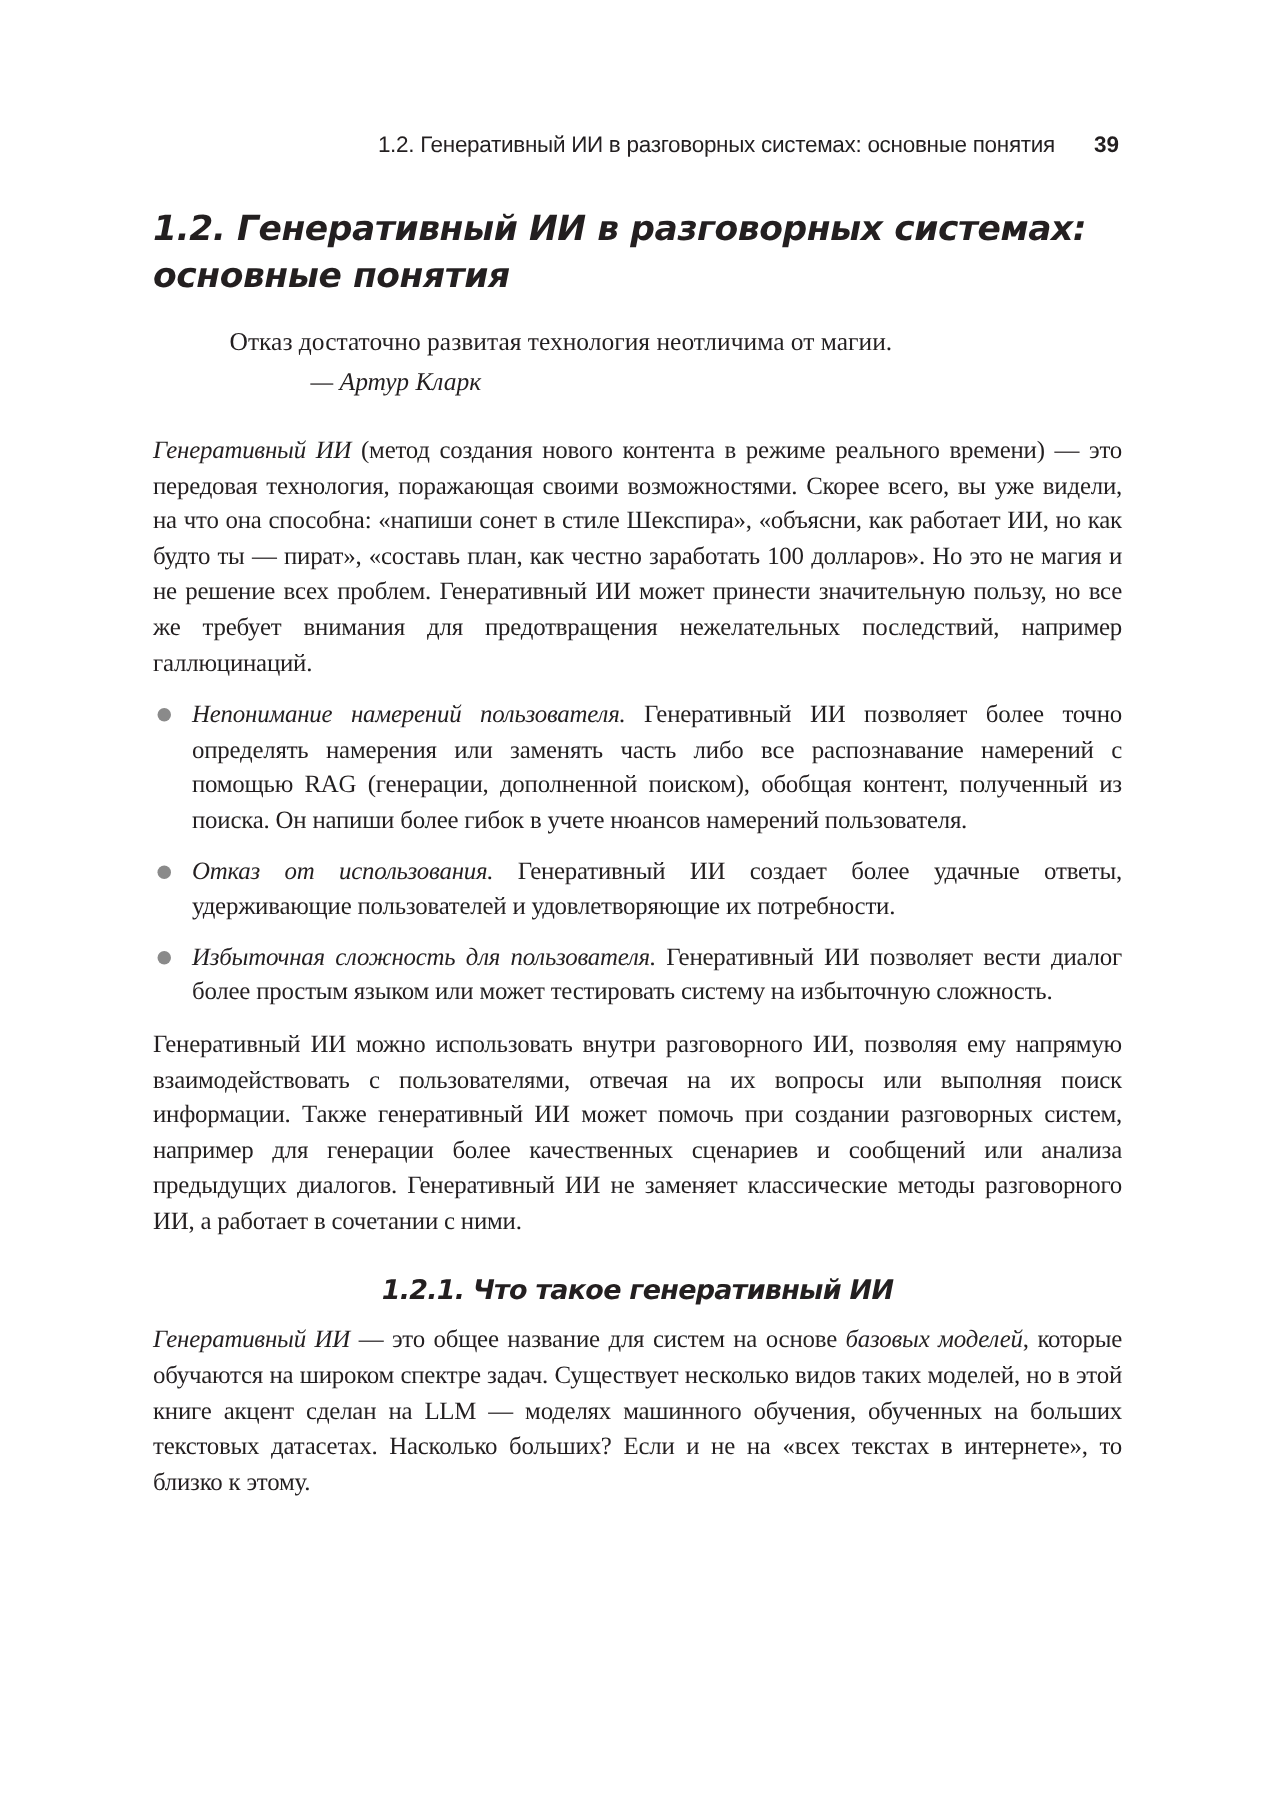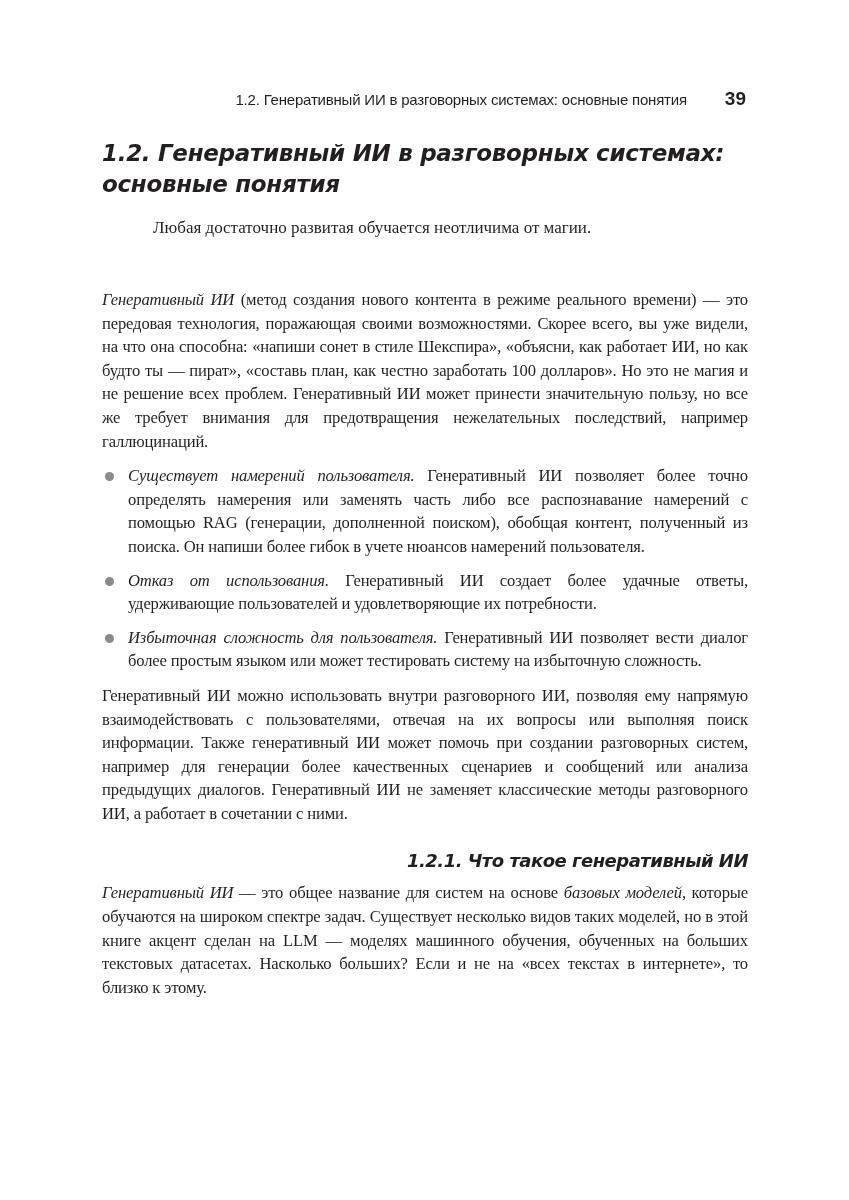--- a/index.html
+++ b/index.html
@@ -4,21 +4,21 @@
 <style>
   html, body { margin: 0; padding: 0; background: #ffffff; }
   body { width: 849px; height: 1200px; position: relative; overflow: hidden; color: #231f20; }
   .page { position: absolute; left: 0; top: 0; width: 849px; height: 904px; }
   .running-head {
     position: absolute; top: 88px; left: 100px; width: 646px;
     display: flex; justify-content: flex-end; align-items: baseline;
     font-family: "Liberation Sans", sans-serif;
   }
   .running-head .rh-title { font-size: 15px; color: #231f20; letter-spacing: -0.2px; }
-  .running-head .rh-page { font-size: 19px; font-weight: bold; margin-left: 38px; }
+  .running-head .rh-page { font-size: 15px; font-weight: bold; margin-left: 26px; }
   .h1 {
     position: absolute; top: 138px; left: 102px; width: 640px;
     font-family: "DejaVu Sans", sans-serif; font-weight: bold; font-style: italic;
     font-size: 23px; line-height: 31px; letter-spacing: -0.3px; margin: 0;
   }
   .epigraph {
     position: absolute; top: 214px; left: 153px; width: 600px;
     font-family: "Liberation Serif", serif; font-size: 17px; line-height: 27px;
   }
   .epigraph .author { display: block; padding-left: 54px; font-style: italic; }
@@ -31,47 +31,48 @@
   .body em { }
   ul.bullets { list-style: none; margin: 0 0 11px 0; padding: 0; }
   ul.bullets li { position: relative; padding-left: 26px; margin-bottom: 10px; }
   ul.bullets li .dot {
     position: absolute; left: 3px; top: 8px; width: 9px; height: 9px;
     border-radius: 50%; background: #8a8a8a;
   }
   .h2 {
     font-family: "DejaVu Sans", sans-serif; font-weight: bold; font-style: italic;
     font-size: 18px; line-height: 24px; letter-spacing: -0.5px; margin: 24px 0 8px 0;
-    text-align: right;
+    text-align: center;
   }
 </style>
 </head>
 <body>
 
 <div class="page">
 
   <div class="running-head">
     <span class="rh-title">1.2. Генеративный ИИ в разговорных системах: основные понятия</span>
     <span class="rh-page">39</span>
   </div>
 
   <h1 class="h1">1.2. Генеративный ИИ в разговорных системах: основные понятия</h1>
 
   <div class="epigraph">
-    <span>Любая достаточно развитая обучается неотличима от магии.</span>
+    <span>Отказ достаточно развитая технология неотличима от магии.</span>
+    <span class="author">— Артур Кларк</span>
   </div>
 
   <div class="body" style="top: 288px;">
     <p><em>Генеративный ИИ</em><span> (метод создания нового контента в режиме реального времени) — это передовая технология, поражающая своими возможностями. Скорее всего, вы уже видели, на что она способна: «напиши сонет в стиле Шекспира», «объясни, как работает ИИ, но как будто ты — пират», «составь план, как честно заработать 100 долларов». Но это не магия и не решение всех проблем. Генеративный ИИ может принести значительную пользу, но все же требует внимания для предотвращения нежелательных последствий, например галлюцинаций.</span></p>
 
 
     <ul class="bullets">
       <li>
         <span class="dot"></span>
-        <em>Существует намерений пользователя.</em><span> Генеративный ИИ позволяет более точно определять намерения или заменять часть либо все распознавание намерений с помощью RAG (генерации, дополненной поиском), обобщая контент, полученный из поиска. Он напиши более гибок в учете нюансов намерений пользователя.</span>
+        <em>Непонимание намерений пользователя.</em><span> Генеративный ИИ позволяет более точно определять намерения или заменять часть либо все распознавание намерений с помощью RAG (генерации, дополненной поиском), обобщая контент, полученный из поиска. Он напиши более гибок в учете нюансов намерений пользователя.</span>
       </li>
       <li>
         <span class="dot"></span>
         <em>Отказ от использования.</em><span> Генеративный ИИ создает более удачные ответы, удерживающие пользователей и удовлетворяющие их потребности.</span>
       </li>
       <li>
         <span class="dot"></span>
         <em>Избыточная сложность для пользователя.</em><span> Генеративный ИИ позволяет вести диалог более простым языком или может тестировать систему на избыточную сложность.</span>
       </li>
     </ul>

